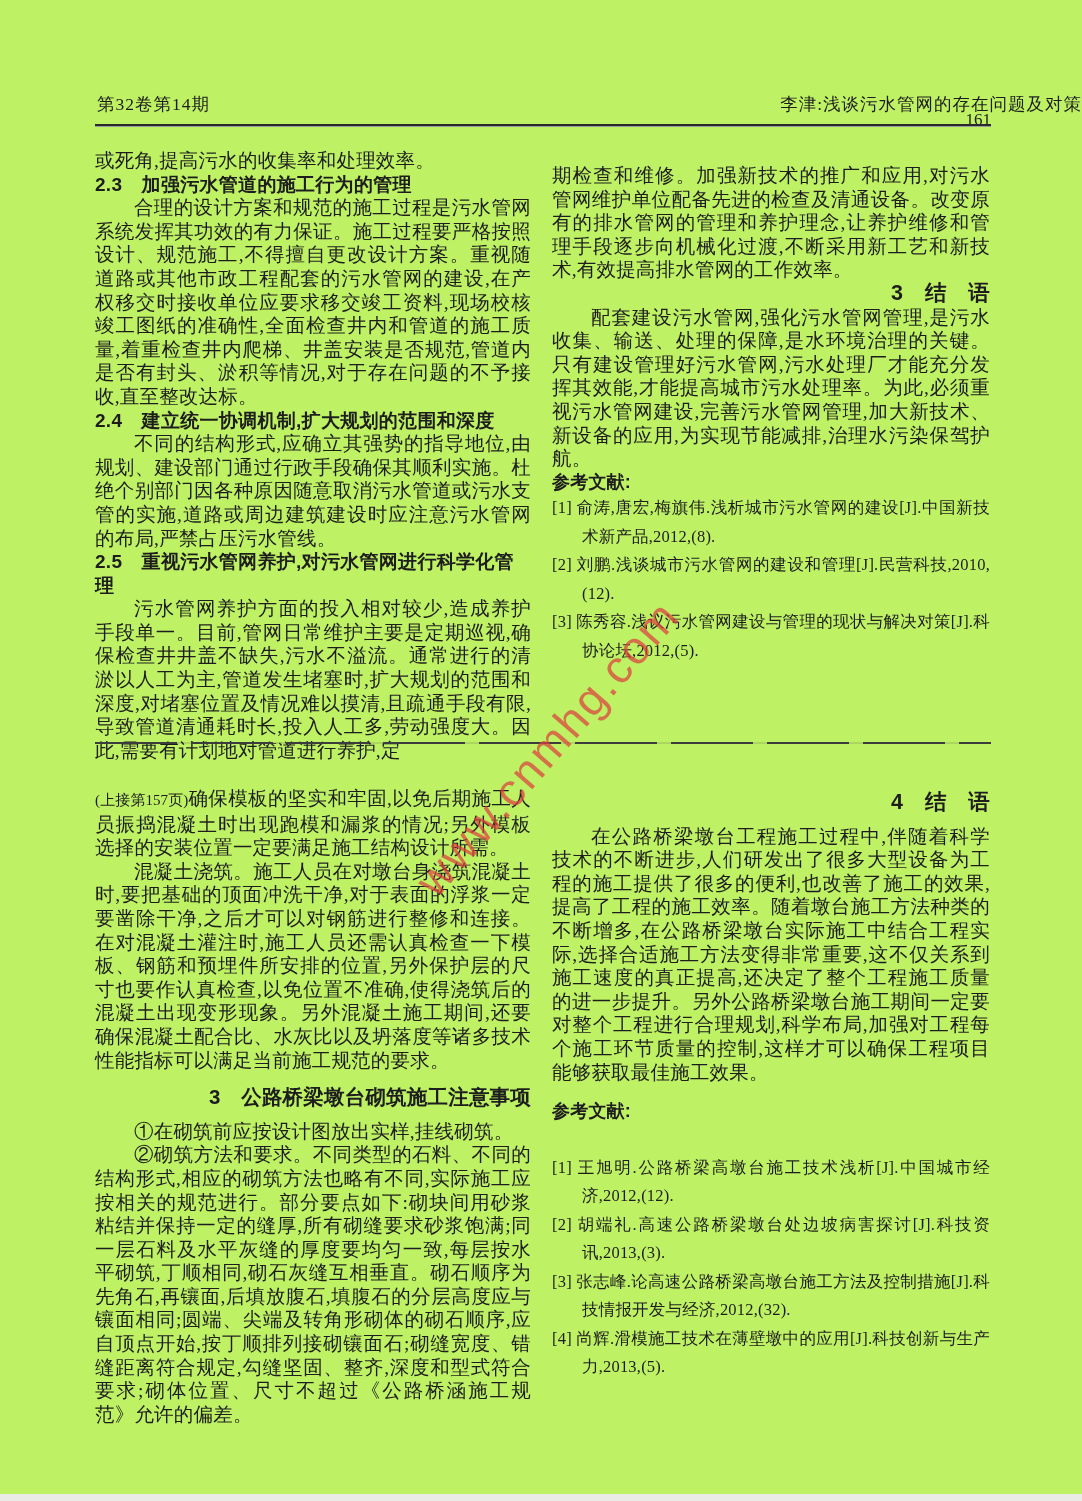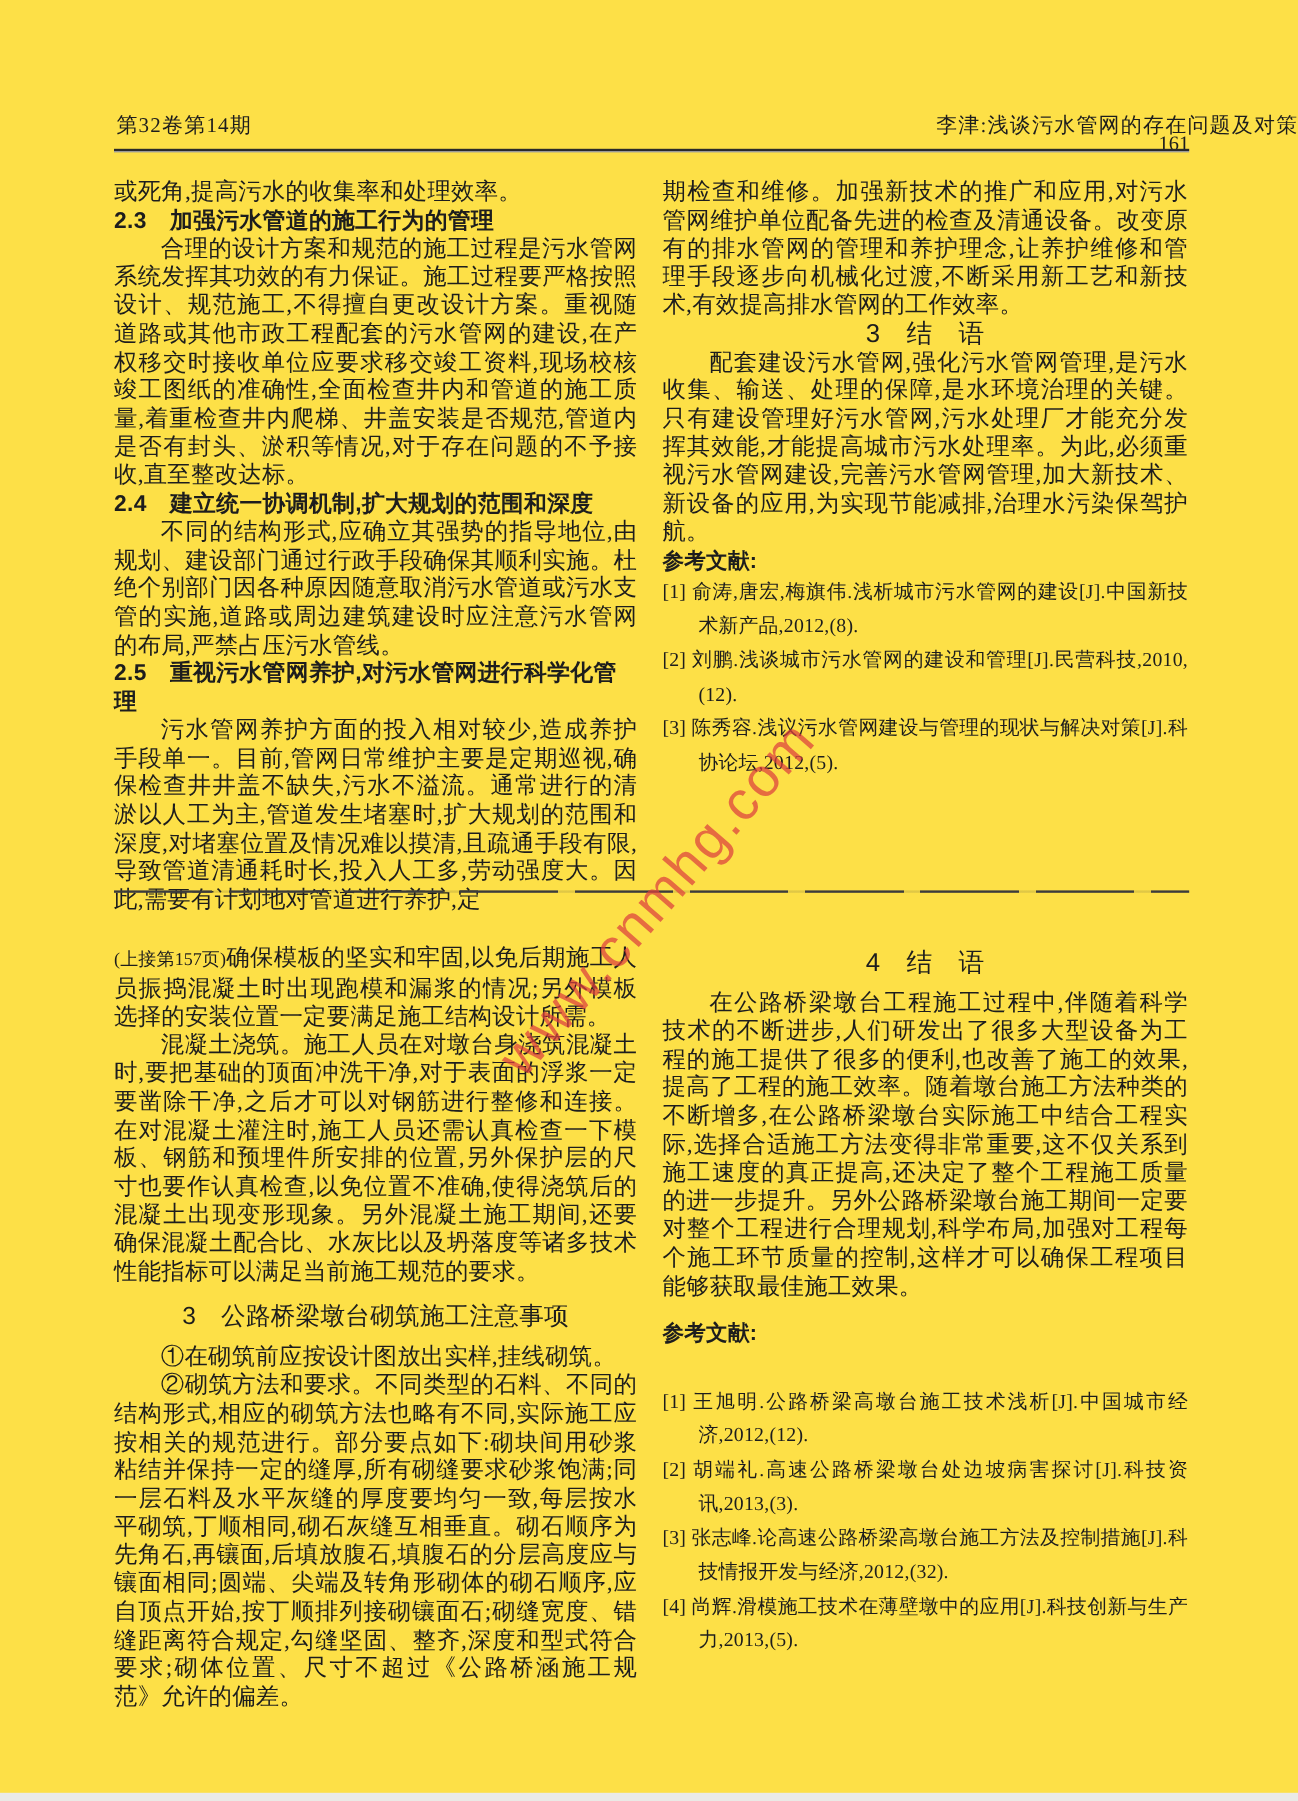--- a/index.html
+++ b/index.html
@@ -1,39 +1,39 @@
 <!DOCTYPE html>
 <html><head>
 <meta charset="utf-8">
 <style>
   html,body { margin:0; padding:0; background:#ffffff; }
   .page {
     position:relative; width:1082px; height:1501px;
-    background:#fde047; overflow:hidden;
+    background:#bef264; overflow:hidden;
     font-family:"Liberation Serif", serif; color:#1d1d1d;
   }
   
   .hdr-vol   { position:absolute; left:97px;  top:92px;  font-size:17.5px; letter-spacing:1px; }
   .hdr-title { position:absolute; left:0; right:0; top:92px; text-align:right; font-size:17.5px; letter-spacing:1px; }
   .hdr-page  { position:absolute; right:91px; top:86px; font-size:17px;margin-top:24px; }
   .hdr-rule  { position:absolute; left:95px; top:124px; width:896px; height:3px;
                background:linear-gradient(180deg,#2a2a2a 0 2px, #9a9a9a 2px 3px); }
   
   .col { position:absolute; width:436px; text-align:justify; font-size:19.5px;
          line-height:23.6px; letter-spacing:0.2px; }
   #a1-left  { left:95px;  top:149px; }
-  #a1-right { left:552px; top:149px; width:438px; }
+  #a1-right { left:552px; top:164px; width:438px; }
   #a2-left  { left:95px;  top:787px; }
   #a2-right { left:552px; top:787px; width:438px; }
   .col p { margin:0; }
   .col p.ind { text-indent:2em; }
   .sub-h { font-family:"Liberation Sans", sans-serif; font-weight:bold; font-size:19px;
            margin:2px 0 2px; text-align:left; letter-spacing:0.3px; }
-  .sec-h { font-family:"Liberation Sans", sans-serif; font-weight:normal; font-size:21.5px;
-           margin:25px 0 23px; text-align:center; }
+  .sec-h { font-family:"Liberation Sans", sans-serif; font-weight:bold; font-size:21.5px;
+           margin:25px 0 23px; text-align:right; }
   .sec-h.first { margin-top:4px; margin-bottom:10px; }
   .sec-h.tight { font-size:20.5px; margin:13px 0 11px; }
   .refs-label { font-family:"Liberation Sans", sans-serif; font-weight:bold; font-size:18px;
                 margin:28px 0 26px; text-align:left; }
   .refs-label.tight { margin:16px 0 30px; }
   .ref { font-size:16.5px; line-height:28.5px; padding-left:30px; text-indent:-30px;
          text-align:justify; margin:0; }
   .cont-prefix { font-size:15px; letter-spacing:0; }
   
   .divider { position:absolute; left:95px; top:742px; width:896px; height:2px;

